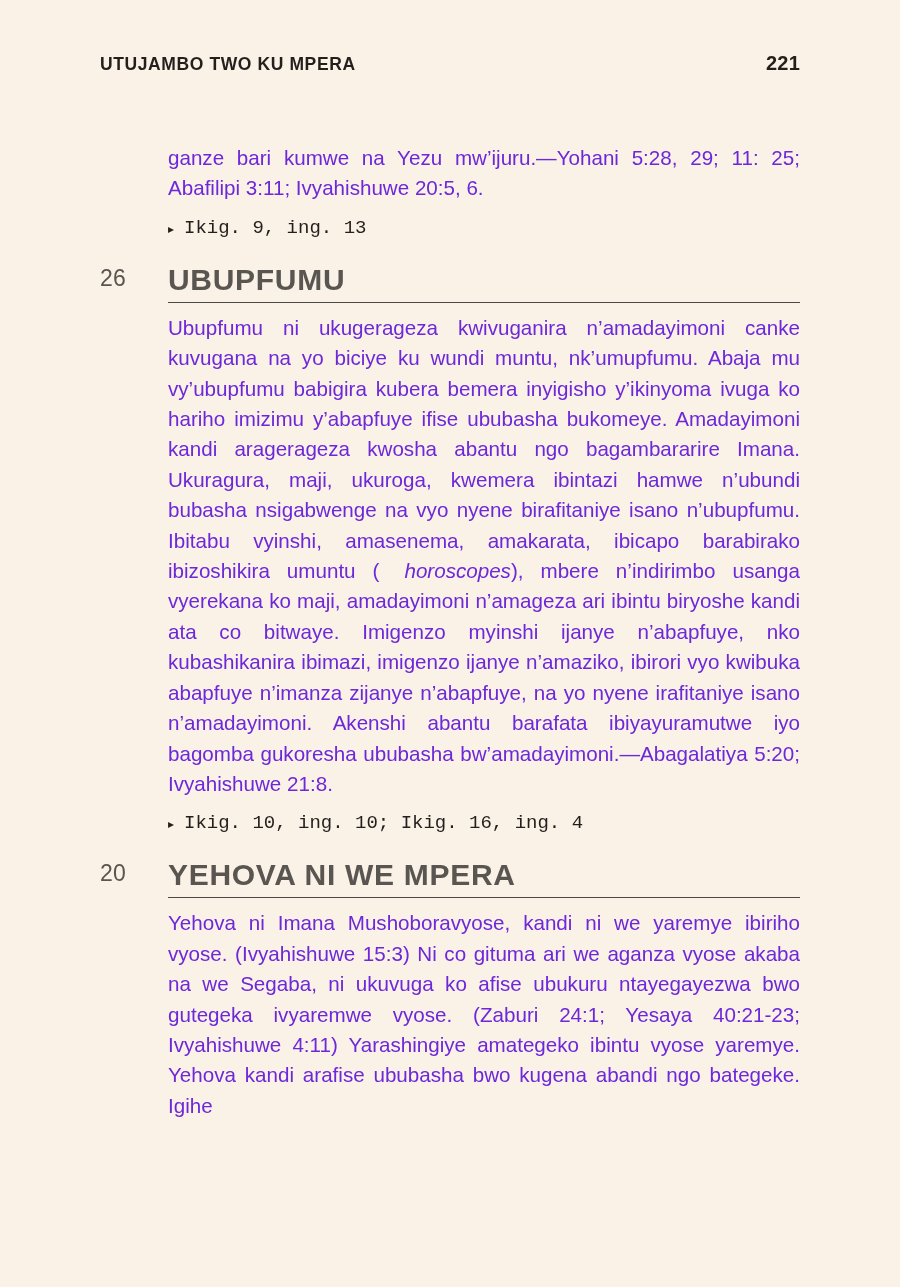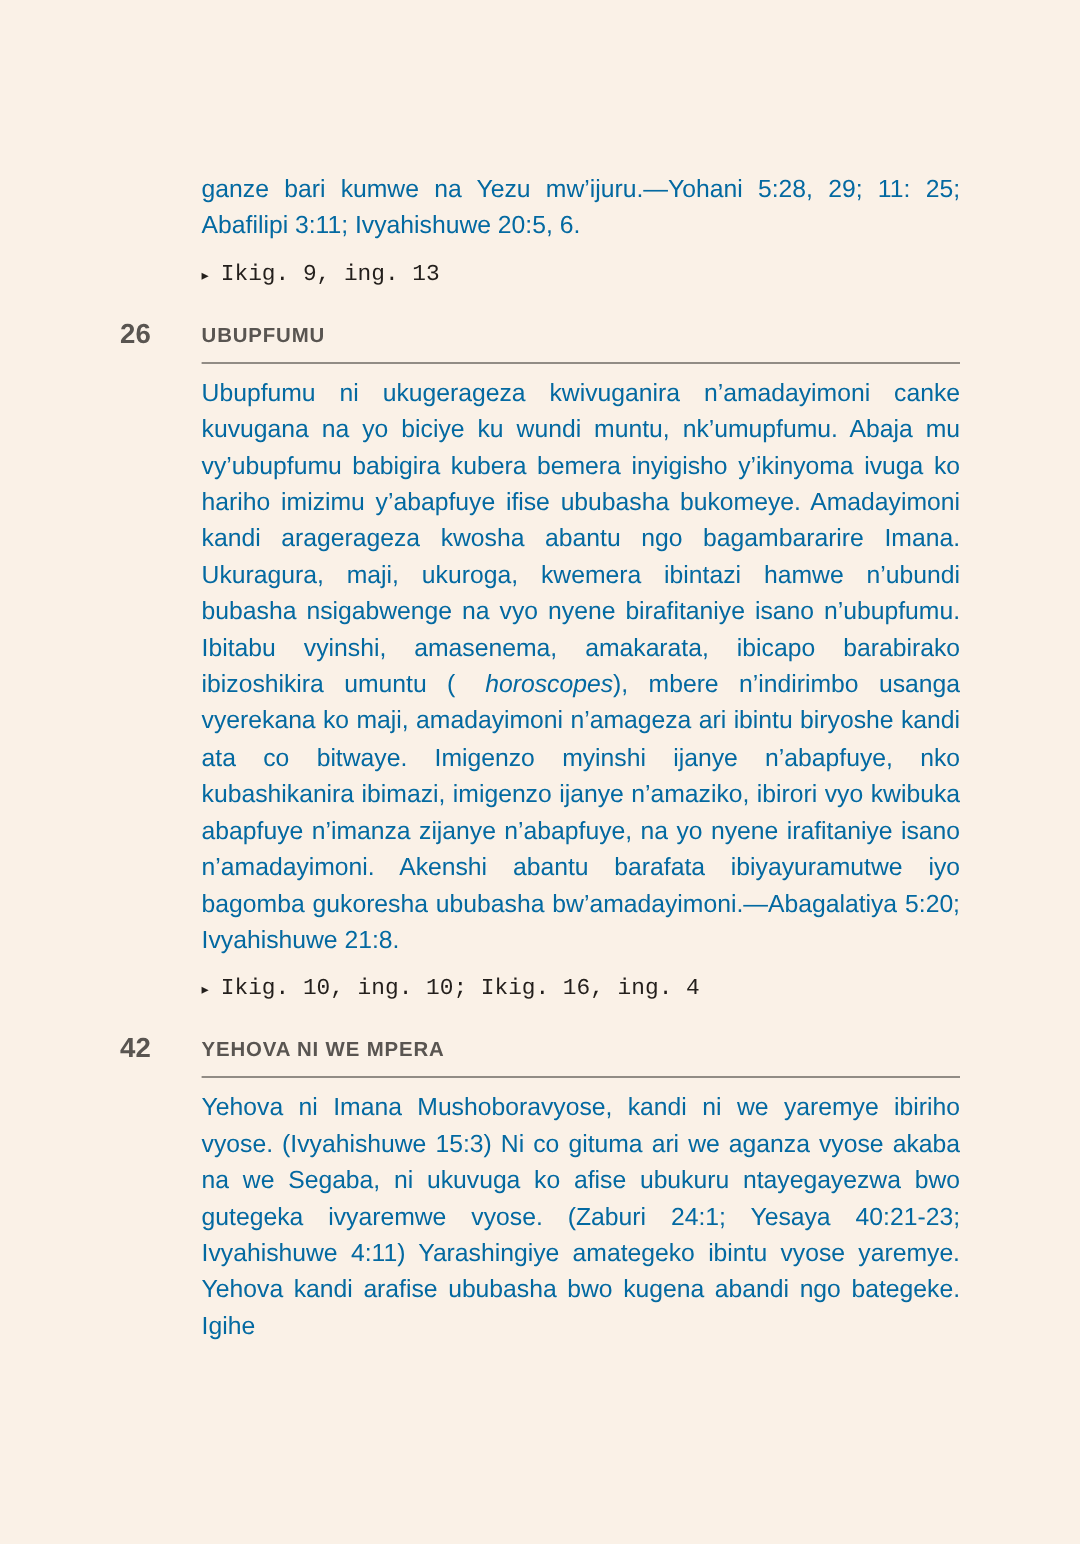--- a/index.html
+++ b/index.html
@@ -53,21 +53,21 @@
     top: 143px;
     width: 632px;
   }
 
   p.body-text {
     margin: 0;
     font-size: 20.6px;
     line-height: 30.4px;
     text-align: justify;
     text-justify: inter-word;
-    color: #0369a1;
+    color: #6d28d9;
     hyphens: none;
   }
 
   p.body-text.lead {
     margin-bottom: 0;
   }
 
   
   .ref-line {
     display: flex;
@@ -98,26 +98,26 @@
     display: flex;
     align-items: baseline;
   }
   .section-number {
     position: absolute;
     left: -68px;
     top: 0;
     width: 56px;
     text-align: left;
     font-size: 23px;
-    font-weight: 700;
+    font-weight: 400;
     color: #595551;
     letter-spacing: 0.2px;
   }
   .section-title {
-    font-size: 17px;
+    font-size: 30px;
     font-weight: 700;
     color: #595551;
     letter-spacing: 0.7px;
     line-height: 30px;
   }
   .section-rule {
     border: 0;
     border-top: 1.6px solid #4d4944;
     margin: 7px 0 10px 0;
     width: 100%;
@@ -126,20 +126,24 @@
   em {
     font-style: italic;
     margin-left: 25px;
   }
 </style>
 </head>
 <body>
 
 <div class="page">
 
+  <div class="running-head">
+    <div class="running-head-title">UTUJAMBO TWO KU MPERA</div>
+    <div class="running-head-pageno">221</div>
+  </div>
 
   <div class="content">
 
     <p class="body-text lead">ganze bari kumwe na Yezu mw’ijuru.—Yohani 5:28, 29; 11: 25; Abafilipi 3:11; Ivyahishuwe 20:5, 6.</p>
 
     <div class="ref-line">
       <span class="tri">▸</span>
       <span class="ref-text">Ikig. 9, ing. 13</span>
     </div>
 
@@ -152,21 +156,21 @@
 
       <p class="body-text"><span>Ubupfumu ni ukugerageza kwivuganira n’amadayimoni canke kuvugana na yo biciye ku wundi muntu, nk’umupfumu. Abaja mu vy’ubupfumu babigira kubera bemera inyigisho y’ikinyoma ivuga ko hariho imizimu y’abapfuye ifise ububasha bukomeye. Amadayimoni kandi aragerageza kwosha abantu ngo bagambararire Imana. Ukuragura, maji, ukuroga, kwemera ibintazi hamwe n’ubundi bubasha nsigabwenge na vyo nyene birafitaniye isano n’ubupfumu. Ibitabu vyinshi, amasenema, amakarata, ibicapo barabirako ibizoshikira umuntu (</span><em>horoscopes</em><span>), mbere n’indirimbo usanga vyerekana ko maji, amadayimoni n’amageza ari ibintu biryoshe kandi ata co bitwaye. Imigenzo myinshi ijanye n’abapfuye, nko kubashikanira ibimazi, imigenzo ijanye n’amaziko, ibirori vyo kwibuka abapfuye n’imanza zijanye n’abapfuye, na yo nyene irafitaniye isano n’amadayimoni. Akenshi abantu barafata ibiyayuramutwe iyo bagomba gukoresha ububasha bw’amadayimoni.—Abagalatiya 5:20; Ivyahishuwe 21:8.</span></p>
 
       <div class="ref-line">
         <span class="tri">▸</span>
         <span class="ref-text">Ikig. 10, ing. 10; Ikig. 16, ing. 4</span>
       </div>
     </div>
 
     <div class="section">
-      <div class="section-number">42</div>
+      <div class="section-number">20</div>
       <div class="section-head-row">
         <div class="section-title">YEHOVA NI WE MPERA</div>
       </div>
       <hr class="section-rule">
 
       <p class="body-text"><span>Yehova ni Imana Mushoboravyose, kandi ni we yaremye ibiriho vyose. (Ivyahishuwe 15:3) Ni co gituma ari we aganza vyose akaba na we Segaba, ni ukuvuga ko afise ubukuru ntayegayezwa bwo gutegeka ivyaremwe vyose. (Zaburi 24:1; Yesaya 40:21-23; Ivyahishuwe 4:11) Yarashingiye amategeko ibintu vyose yaremye. Yehova kandi arafise ububasha bwo kugena abandi ngo bategeke. Igihe</span><em></em><span></span></p>
     </div>
 
   </div>
 </div>

